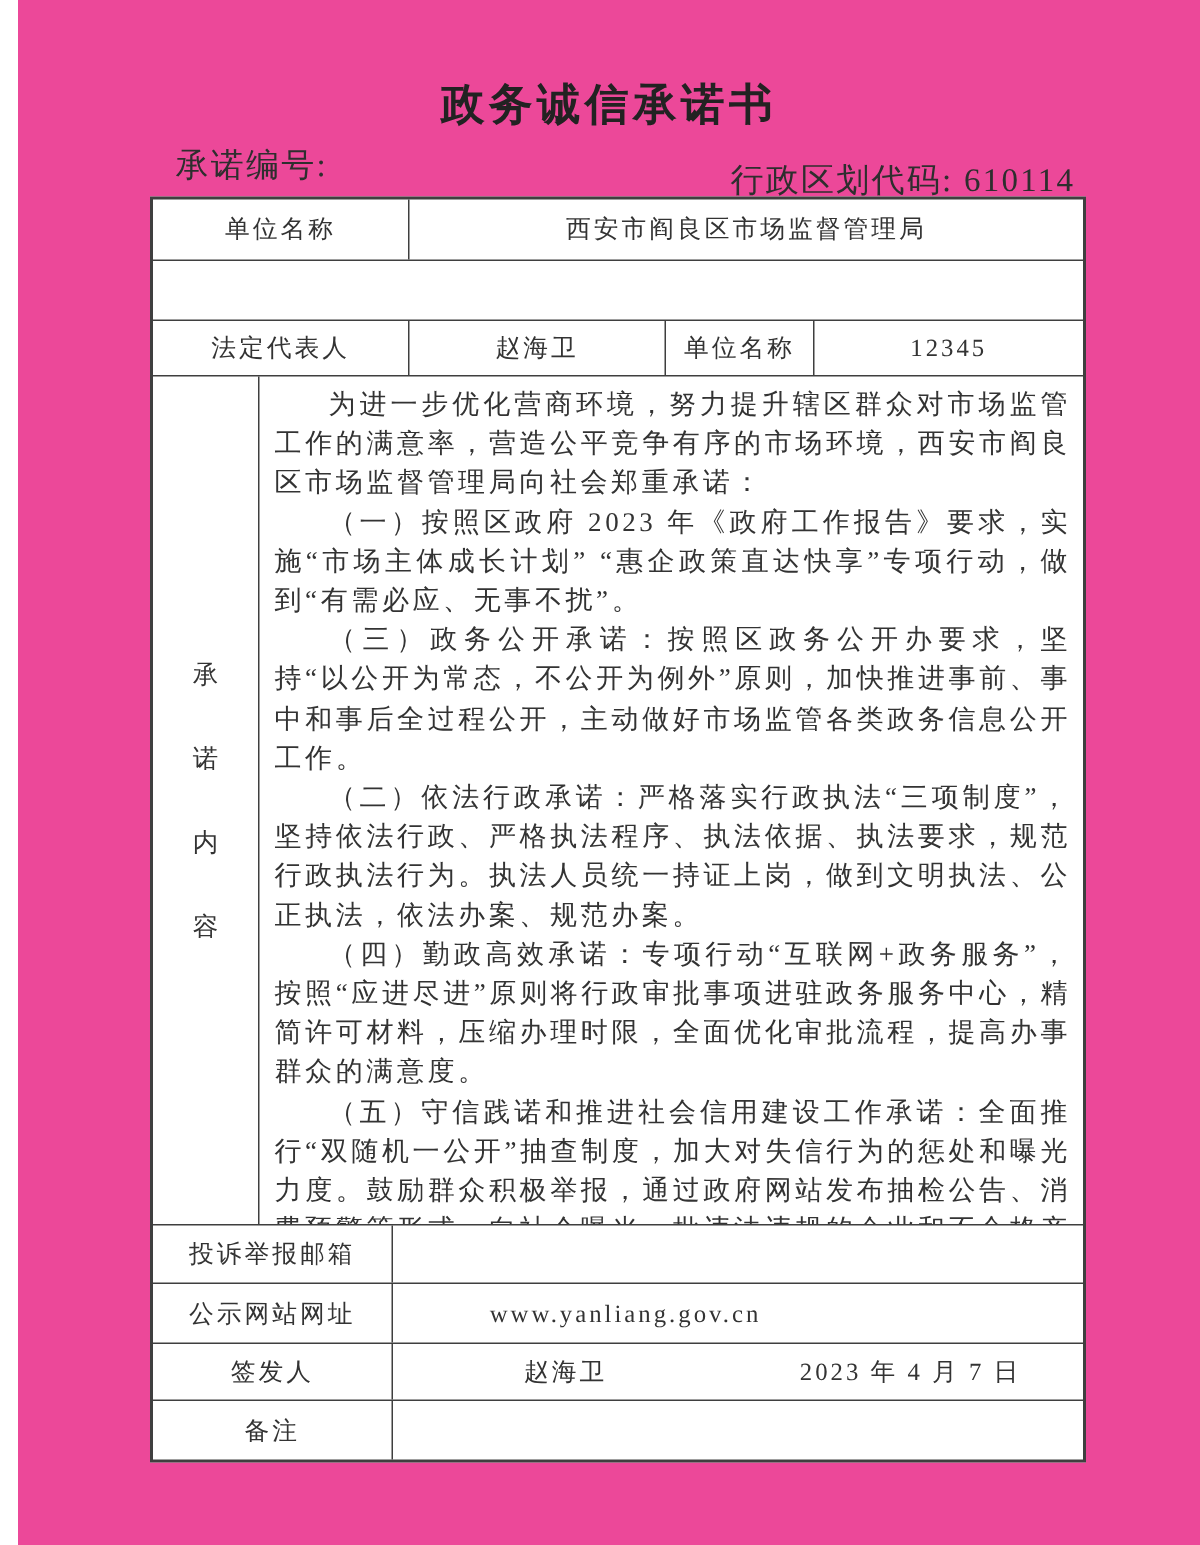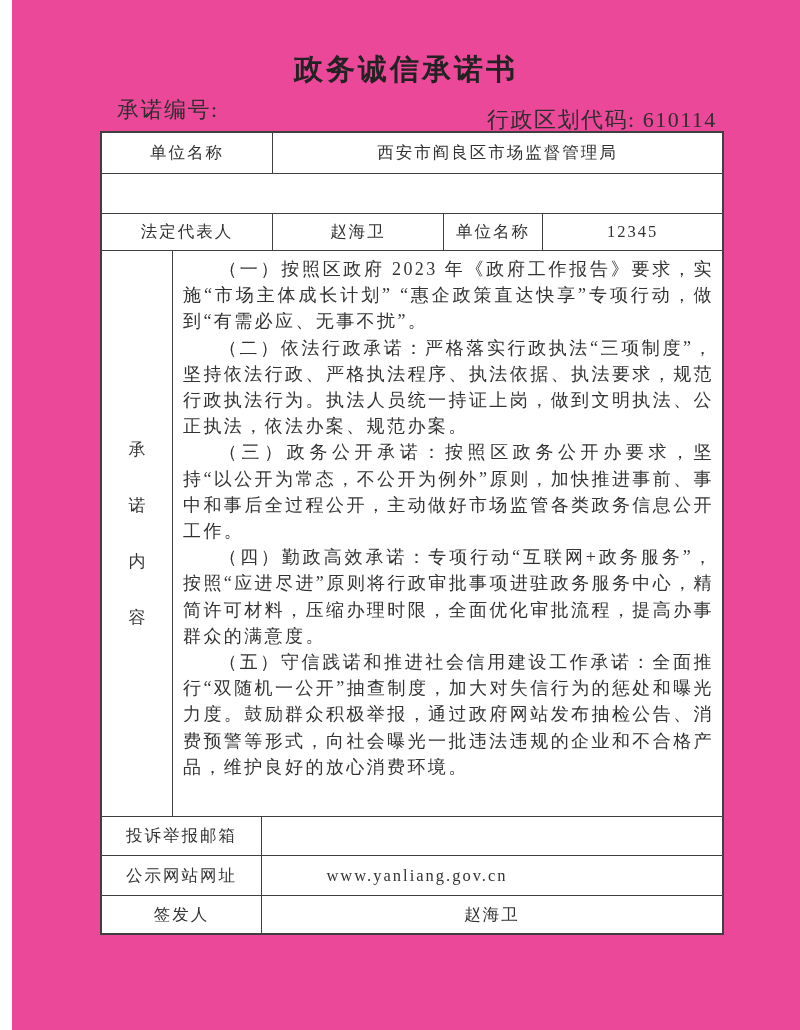--- a/index.html
+++ b/index.html
@@ -95,40 +95,46 @@
     </div>
 
     <div class="row r-content">
       <div class="lbl-vert">
         <span>承</span>
         <span>诺</span>
         <span>内</span>
         <span>容</span>
       </div>
       <div class="content-cell">
+        <p>为进一步优化营商环境，努力提升辖区群众对市场监管工作的满意率，营造公平竞争有序的市场环境，西安市阎良区市场监督管理局向社会郑重承诺：</p>
         <p>（一）按照区政府 2023 年《政府工作报告》要求，实施“市场主体成长计划” “惠企政策直达快享”专项行动，做到“有需必应、无事不扰”。</p>
+        <p>（三）政务公开承诺：按照区政务公开办要求，坚持“以公开为常态，不公开为例外”原则，加快推进事前、事中和事后全过程公开，主动做好市场监管各类政务信息公开工作。</p>
         <p>（二）依法行政承诺：严格落实行政执法“三项制度”，坚持依法行政、严格执法程序、执法依据、执法要求，规范行政执法行为。执法人员统一持证上岗，做到文明执法、公正执法，依法办案、规范办案。</p>
-        <p>（三）政务公开承诺：按照区政务公开办要求，坚持“以公开为常态，不公开为例外”原则，加快推进事前、事中和事后全过程公开，主动做好市场监管各类政务信息公开工作。</p>
         <p>（四）勤政高效承诺：专项行动“互联网+政务服务”，按照“应进尽进”原则将行政审批事项进驻政务服务中心，精简许可材料，压缩办理时限，全面优化审批流程，提高办事群众的满意度。</p>
         <p>（五）守信践诺和推进社会信用建设工作承诺：全面推行“双随机一公开”抽查制度，加大对失信行为的惩处和曝光力度。鼓励群众积极举报，通过政府网站发布抽检公告、消费预警等形式，向社会曝光一批违法违规的企业和不合格产品，维护良好的放心消费环境。</p>
       </div>
     </div>
 
     <div class="row r-bot1">
       <div class="cell lbl-bot">投诉举报邮箱</div>
       <div class="cell val-wide"></div>
     </div>
 
     <div class="row r-bot2">
       <div class="cell lbl-bot">公示网站网址</div>
       <div class="cell val-site">www.yanliang.gov.cn</div>
     </div>
 
     <div class="row r-bot3">
       <div class="cell lbl-bot">签发人</div>
       <div class="cell val-split">
         <span>赵海卫</span>
+        <span>2023 年 4 月 7 日</span>
       </div>
     </div>
 
+    <div class="row r-bot4">
+      <div class="cell lbl-bot">备注</div>
+      <div class="cell val-wide"></div>
+    </div>
 
   </div>
 </div>
 
 </body></html>

